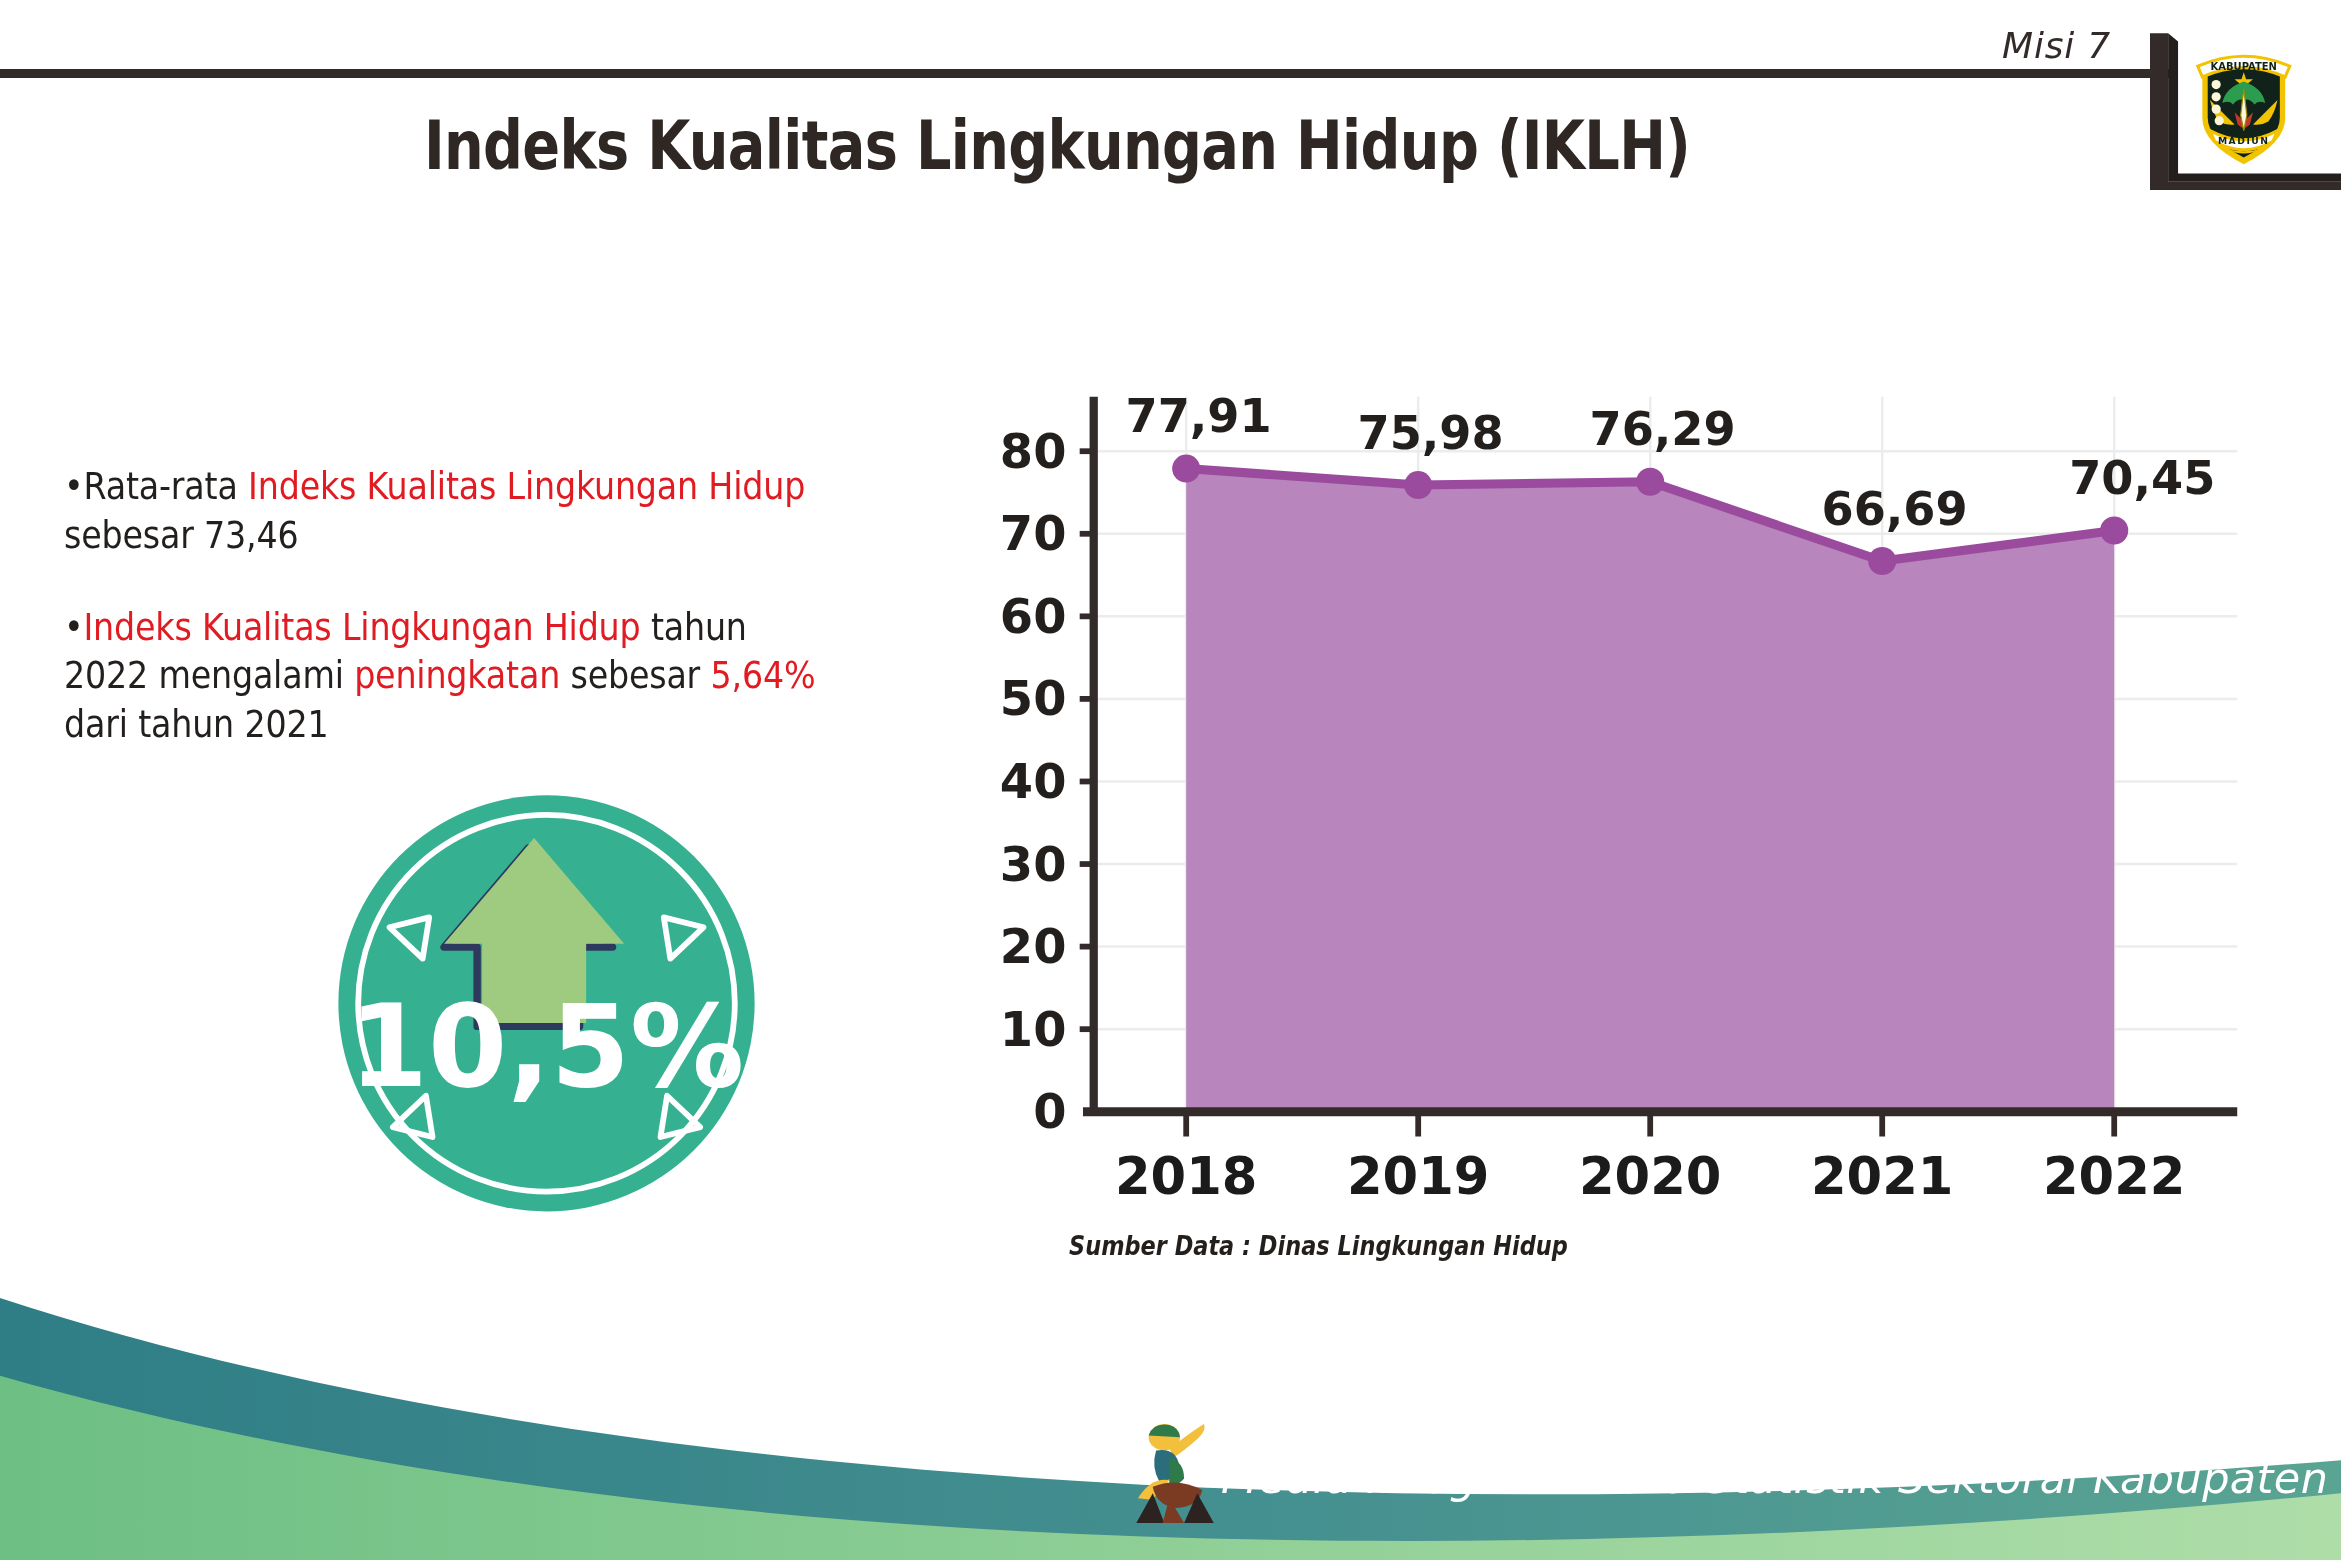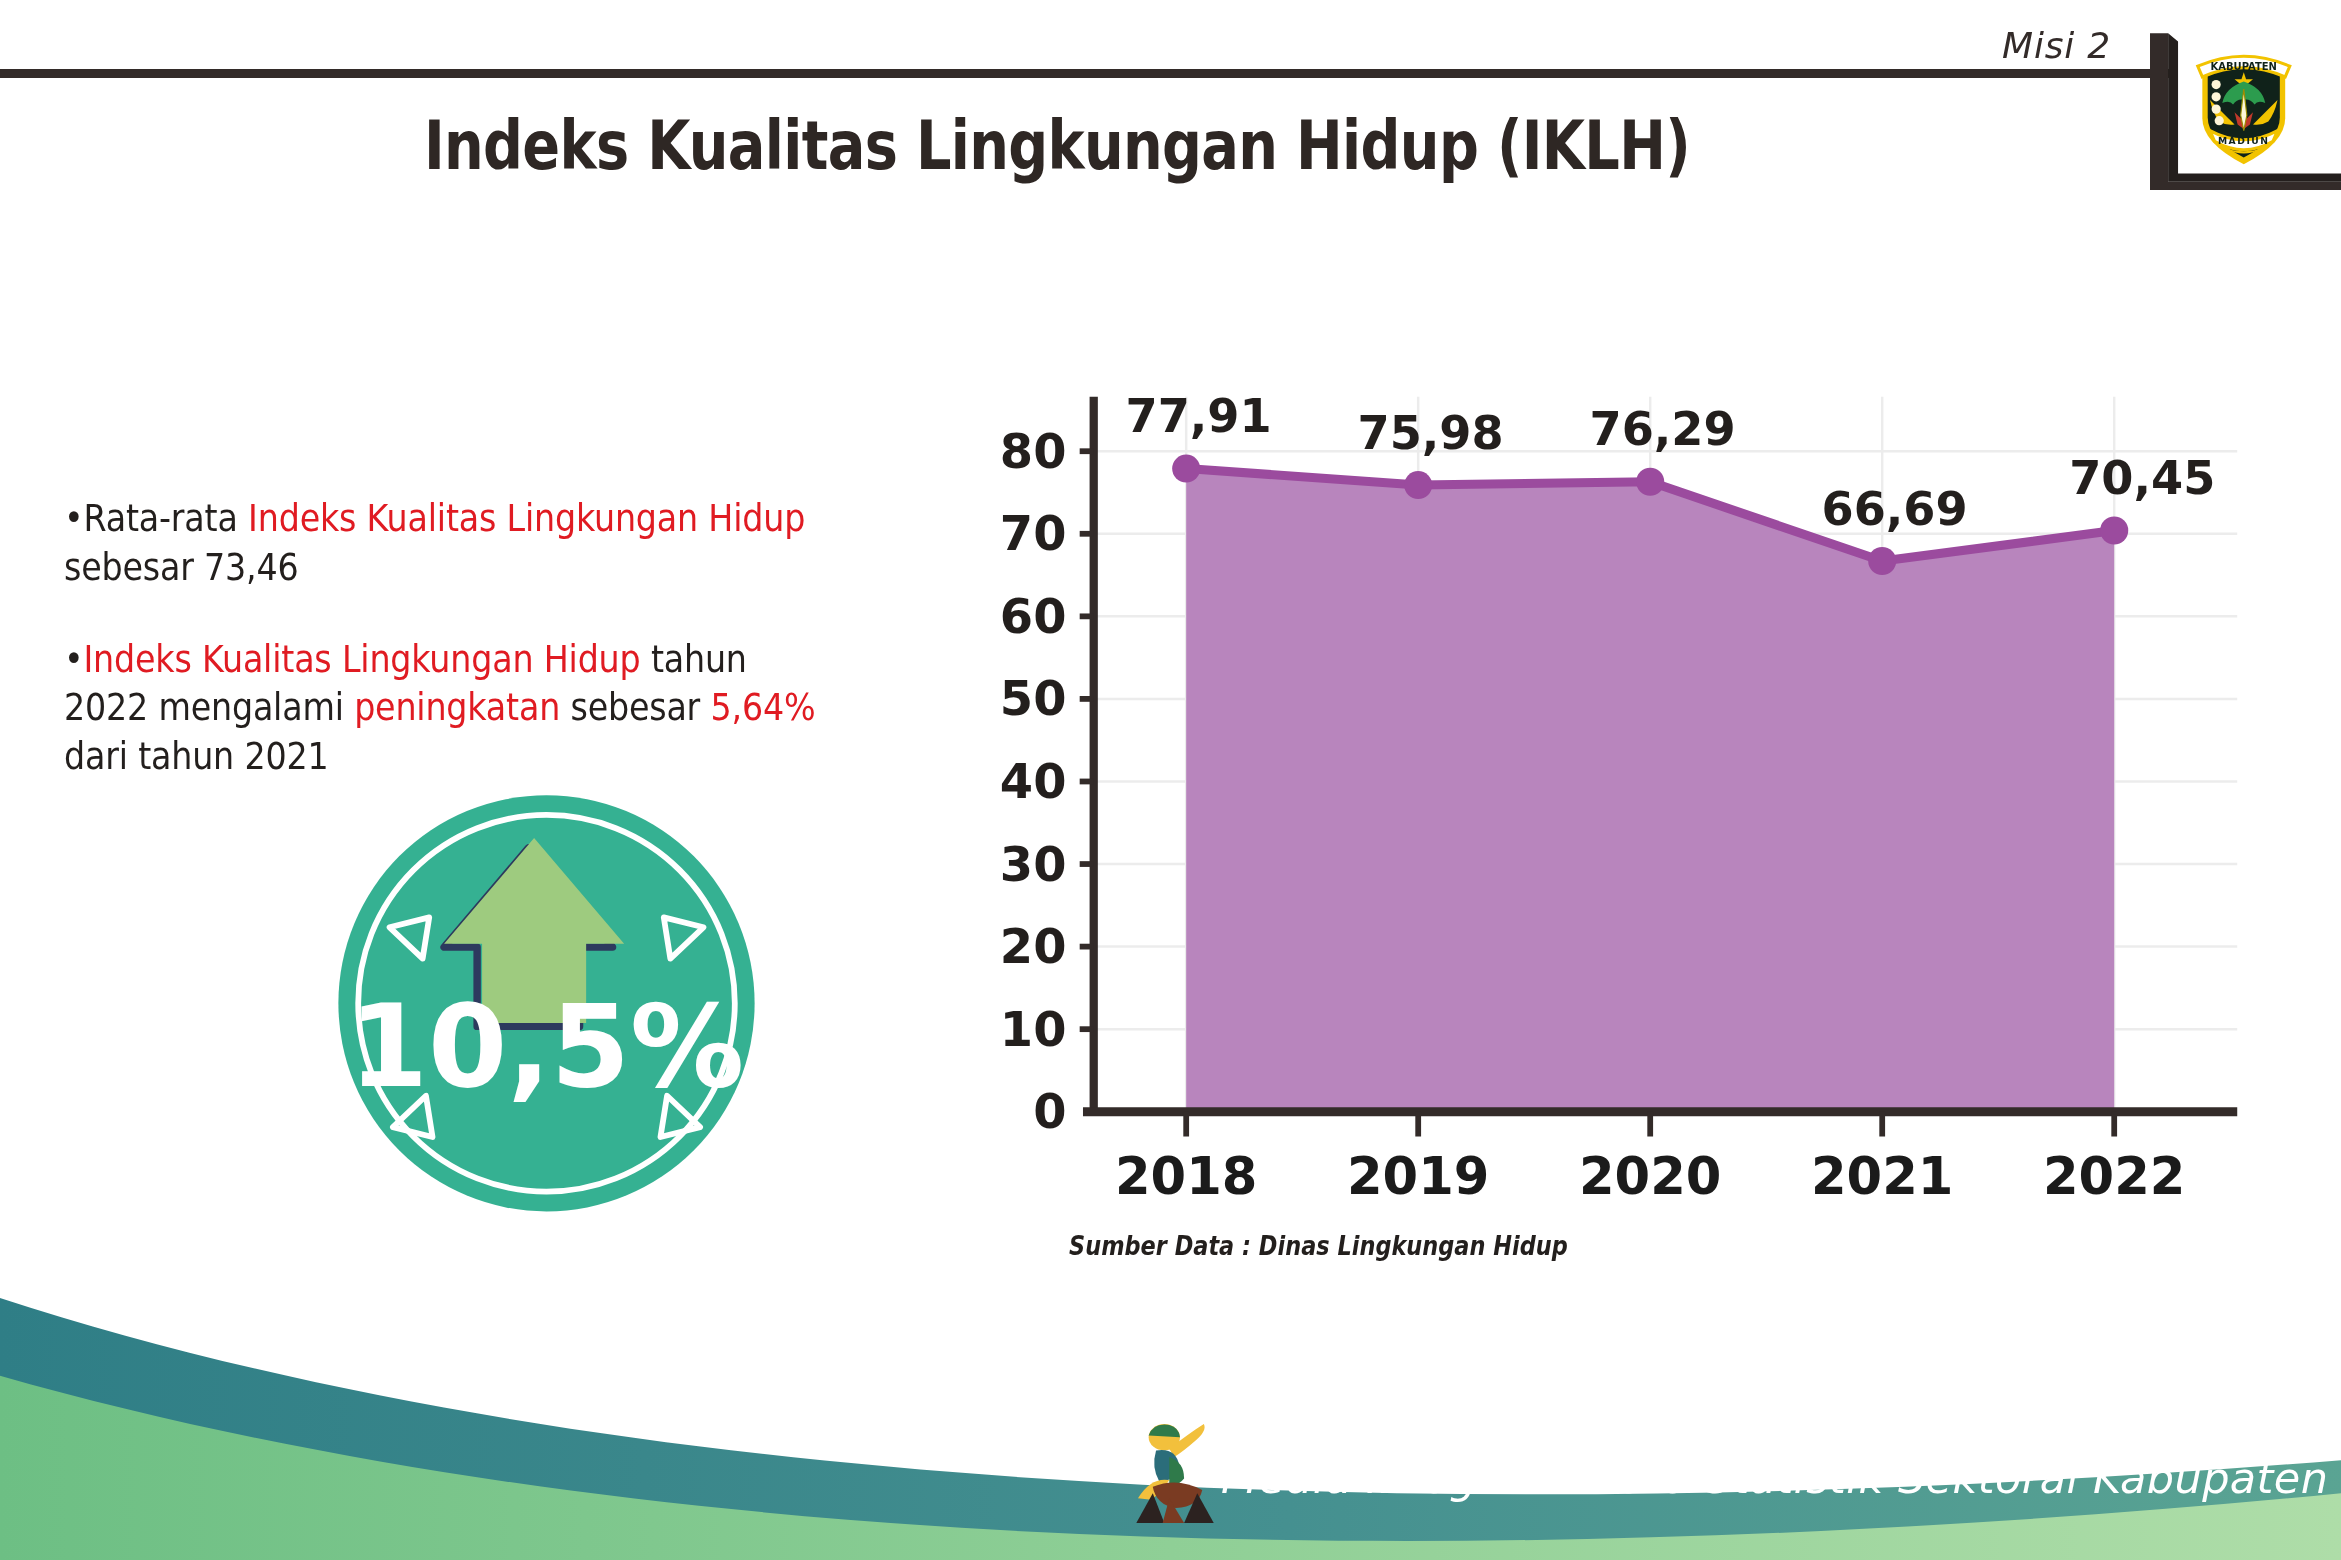--- a/index.html
+++ b/index.html
@@ -57,21 +57,21 @@
     letter-spacing: -0.8px;
     color: #2e2724;
     transform: scaleX(0.82);
     transform-origin: center top;
   }
 
   
   #left-col {
     position: absolute;
     left: 64px;
-    top: 495px;
+    top: 463px;
     width: 842px;
   }
   .bullet-para {
     position: relative;
     font-family: "DejaVu Sans", sans-serif;
     font-size: 37px;
     line-height: 1.32;
     color: #231f1d;
     margin-bottom: 43px;
     transform: scaleX(0.9);
@@ -141,21 +141,21 @@
     height: 109px;
   }
 </style>
 </head>
 <body>
 
 <div id="page">
 
   <div id="header-rule"></div>
 
-  <div id="misi-label">Misi 2</div>
+  <div id="misi-label">Misi 7</div>
 
   <svg id="logo-bracket" viewBox="0 0 240 190">
 
     <polygon points="0,0 22,0 22,180 232,180 232,190 0,190" fill="#332b29"></polygon>
     <polygon points="22,0 34,10 34,170 232,170 232,180 22,180" fill="#241f1d"></polygon>
 
     <g transform="translate(56,14) scale(0.93)">
       <path d="M8 26 L8 96 Q8 128 62 156 Q116 128 116 96 L116 26 Q62 10 8 26 Z" fill="#f2c300"></path>
       <path d="M15 32 L15 95 Q15 123 62 147 Q109 123 109 95 L109 32 Q62 18 15 32 Z" fill="#10221a"></path>
 

